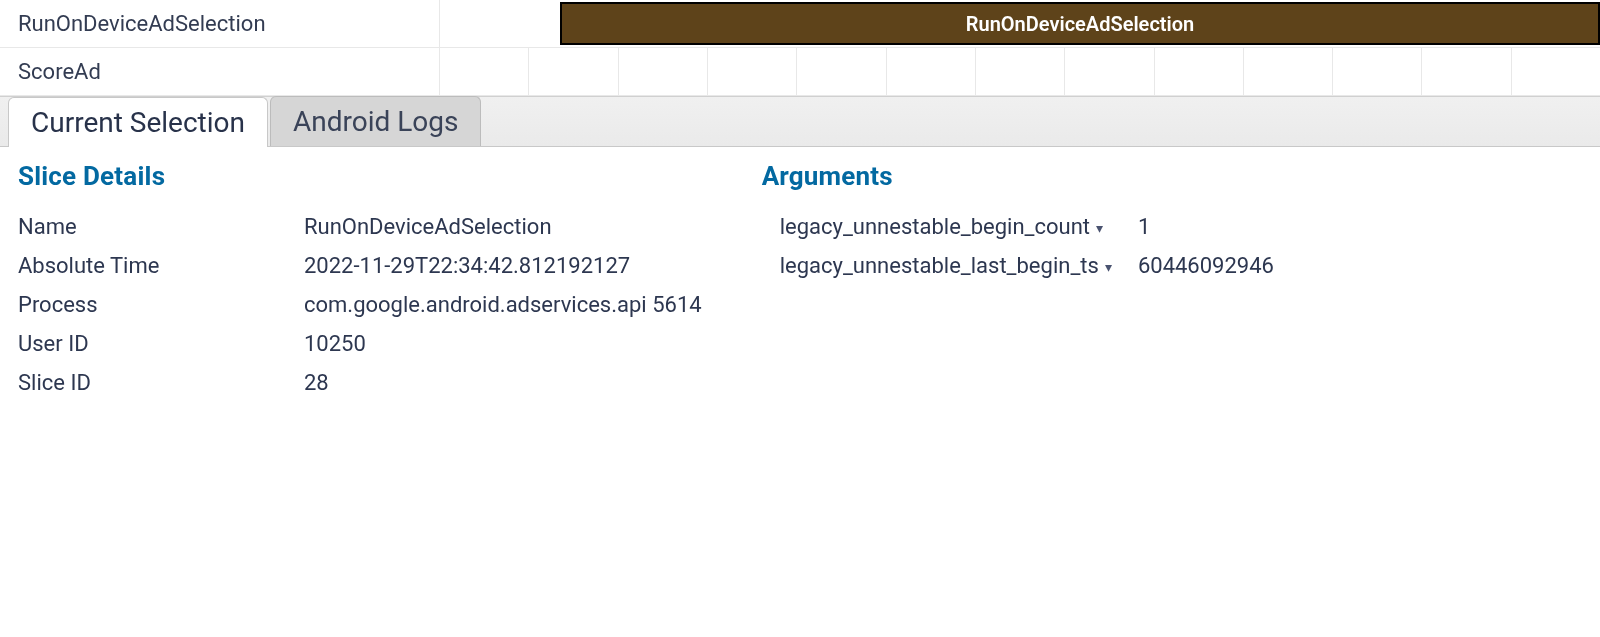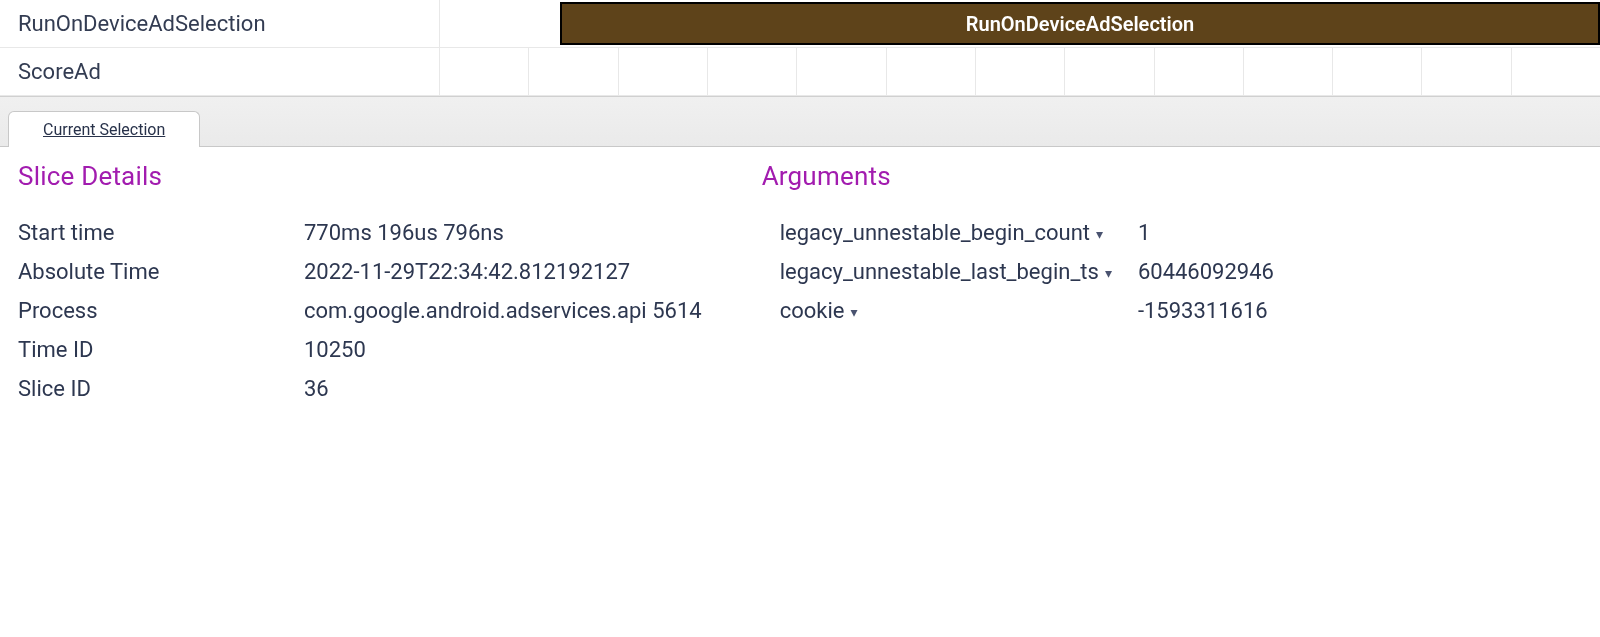--- a/index.html
+++ b/index.html
@@ -54,50 +54,49 @@
   .tab-strip {
     display: flex;
     align-items: flex-end;
     background: linear-gradient(#f0f0f0, #eaeaea);
     border-bottom: 1px solid #c8c8c8;
     padding: 6px 8px 0 8px;
     gap: 0;
     height: 50px;
   }
   .tab {
-    padding: 8px 34px;
-    font-size: 16px;
+    padding: 8px 22px;
+    font-size: 28px;
     color: #3a4358;
     background: #d6d6d6;
     border: 1px solid #bcbcbc;
     border-bottom: none;
     border-top-left-radius: 6px;
     border-top-right-radius: 6px;
     margin-right: 2px;
     cursor: pointer;
-    text-decoration: underline;
   }
   .tab.active {
     background: #fff;
     color: #28324a;
     border-color: #c8c8c8;
     position: relative;
     top: 1px;
   }
   .details-panel {
     padding: 14px 18px;
     display: flex;
     gap: 60px;
   }
   .details-col { }
   .section-heading {
     font-size: 26px;
-    font-weight: 400;
-    color: #a21caf;
-    margin-bottom: 22px;
+    font-weight: 700;
+    color: #0369a1;
+    margin-bottom: 16px;
     letter-spacing: 0.2px;
   }
   .kv-table { border-collapse: collapse; }
   .kv-table td {
     font-size: 22px;
     color: #2d3750;
     padding: 7px 0;
     vertical-align: top;
   }
   .kv-table td.key { width: 280px; padding-right: 10px; }
@@ -146,65 +145,62 @@
       <div class="ruler-cell"></div>
       <div class="ruler-cell"></div>
       <div class="ruler-cell"></div>
       <div class="ruler-cell"></div>
     </div>
   </div>
 </div>
 
 <div class="tab-strip">
   <div class="tab active">Current Selection</div>
+  <div class="tab">Android Logs</div>
 </div>
 
 <div class="details-panel">
 
   <div class="details-col">
     <div class="section-heading">Slice Details</div>
     <table class="kv-table">
       <tbody>
-      <tr>
-            <td class="key">Start time</td>
-            <td class="val">770ms 196us 796ns</td>
+          <tr>
+            <td class="key">Name</td>
+            <td class="val">RunOnDeviceAdSelection</td>
           </tr>
       <tr>
             <td class="key">Absolute Time</td>
             <td class="val">2022-11-29T22:34:42.812192127</td>
           </tr>
       <tr>
             <td class="key">Process</td>
             <td class="val">com.google.android.adservices.api 5614</td>
           </tr>
       <tr>
-            <td class="key">Time ID</td>
+            <td class="key">User ID</td>
             <td class="val">10250</td>
           </tr>
       <tr>
             <td class="key">Slice ID</td>
-            <td class="val">36</td>
+            <td class="val">28</td>
           </tr>
     </tbody>
       </table>
   </div>
 
   <div class="details-col">
     <div class="section-heading">Arguments</div>
     <table class="args-table">
       <tbody>
           <tr>
         <td class="argkey"><span>legacy_unnestable_begin_count</span><span class="chev">▾</span></td>
         <td class="argval">1</td>
       </tr>
       <tr>
         <td class="argkey"><span>legacy_unnestable_last_begin_ts</span><span class="chev">▾</span></td>
         <td class="argval">60446092946</td>
       </tr>
-      <tr>
-        <td class="argkey"><span>cookie</span><span class="chev">▾</span></td>
-        <td class="argval">-1593311616</td>
-      </tr>
     </tbody>
       </table>
   </div>
 
 </div>
 
 </body></html>

